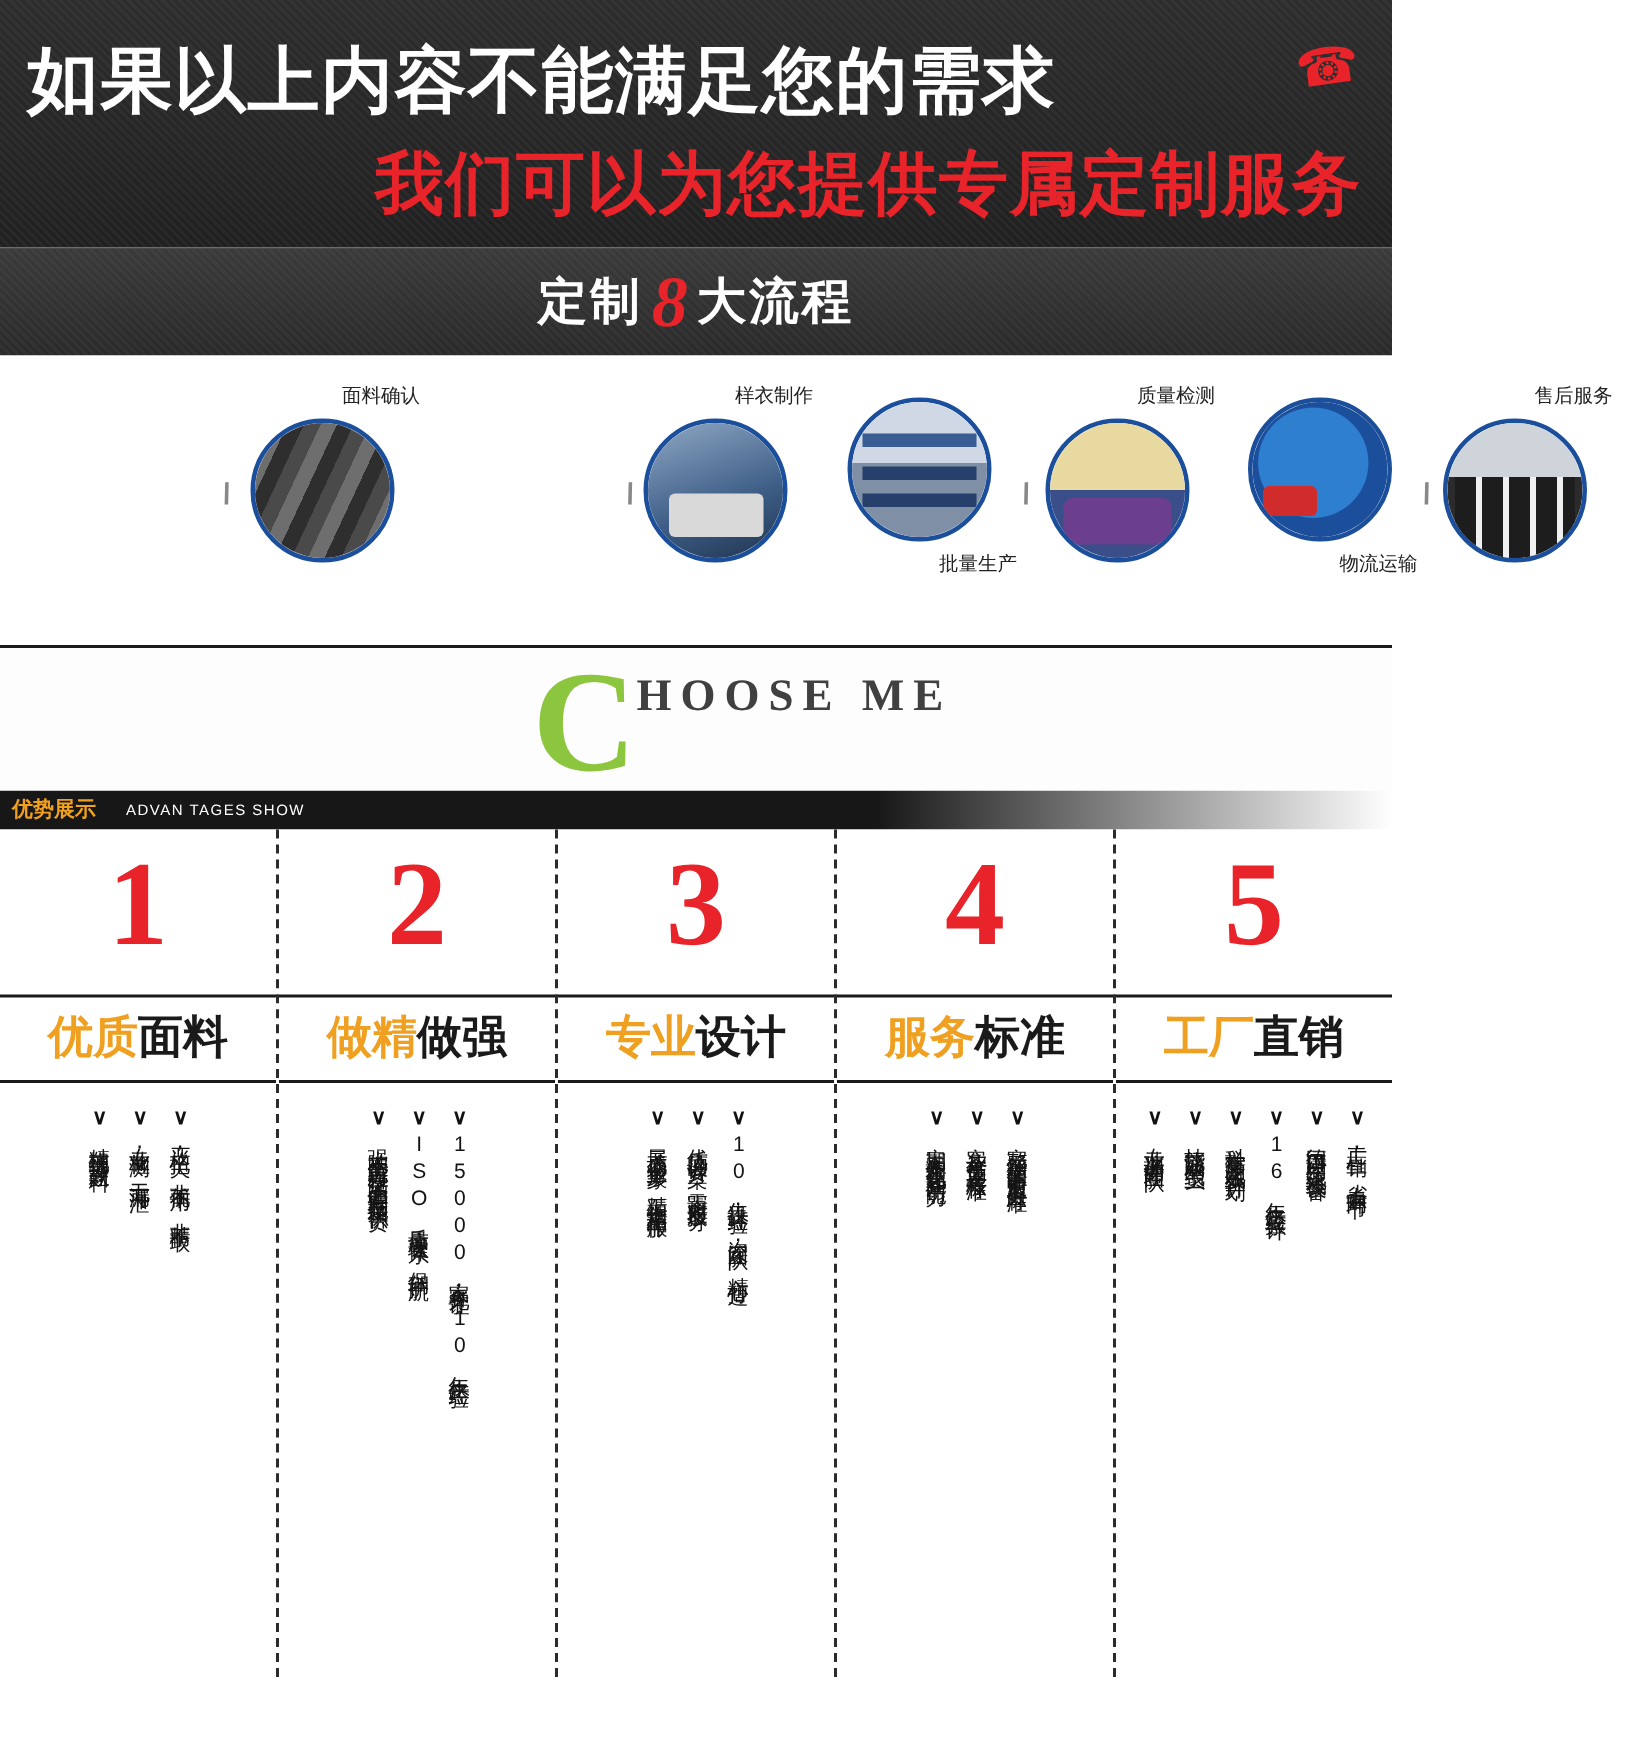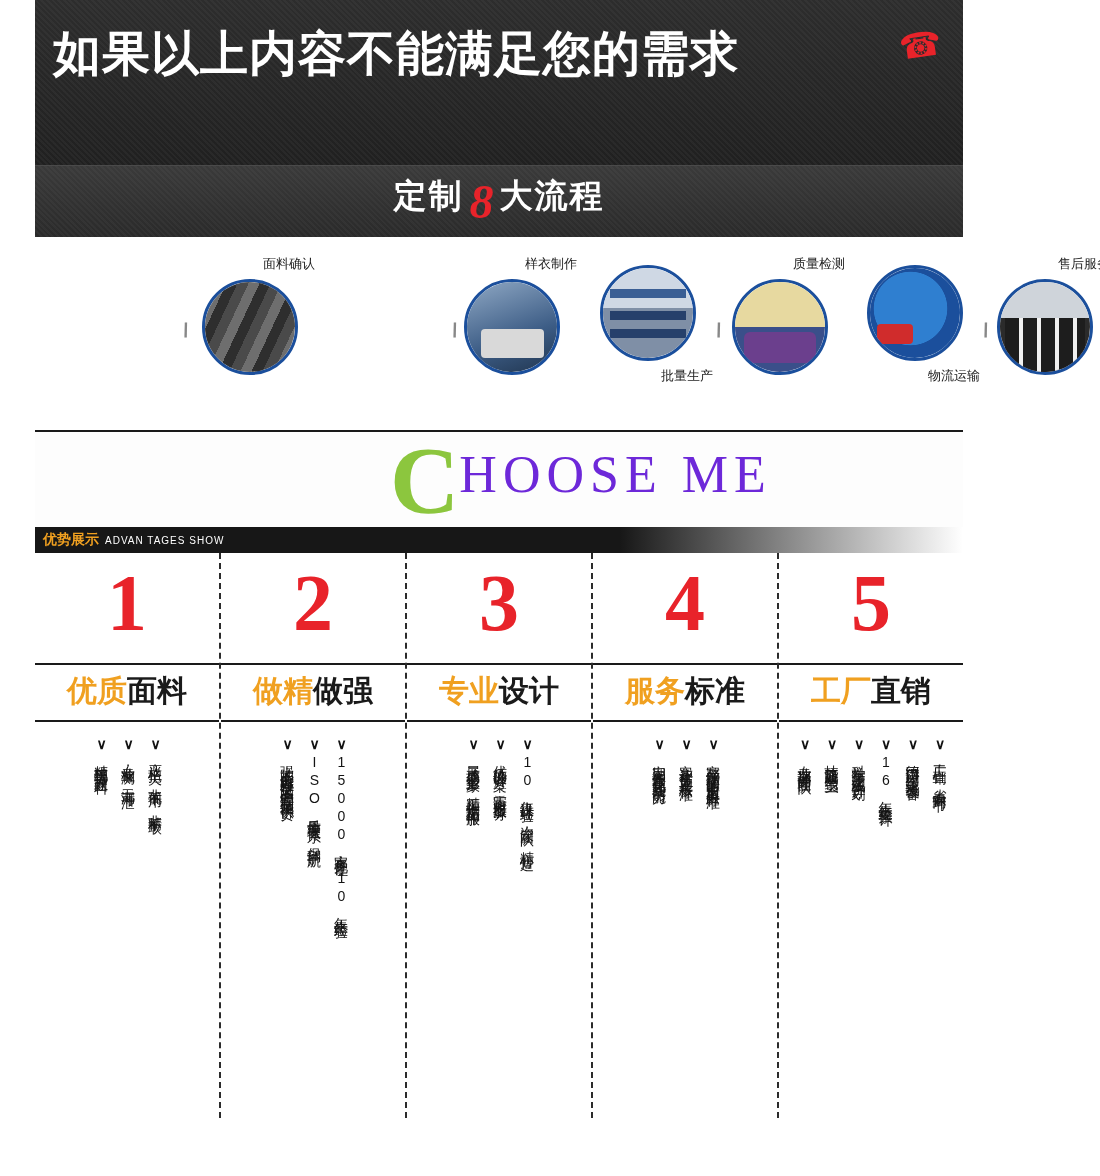--- a/index.html
+++ b/index.html
@@ -3,21 +3,21 @@
 <meta charset="utf-8">
 <style>
   * { box-sizing: border-box; margin: 0; padding: 0; }
   html, body {
     width: 1100px;
     height: 1176px;
     font-family: "Liberation Sans", sans-serif;
     background: #ffffff;
     overflow: hidden;
   }
-  .page { position: relative; width: 928px; height: 1176px; margin-left: 35px; }
+  .page { position: relative; width: 928px; height: 1176px; }
 
   
   .header {
     position: relative;
     height: 165px;
     background:
       repeating-linear-gradient(45deg, rgba(255,255,255,0.035) 0 2px, rgba(0,0,0,0) 2px 4px),
       linear-gradient(#2d2d2d, #202020);
     overflow: hidden;
   }
@@ -68,21 +68,21 @@
     background:
       repeating-linear-gradient(45deg, rgba(255,255,255,0.03) 0 2px, rgba(0,0,0,0) 2px 4px),
       linear-gradient(#3a3a3a, #2a2a2a);
     border-top: 1px solid #4a4a4a;
     display: flex;
     align-items: center;
     justify-content: center;
   }
   .process-title {
     display: flex;
-    align-items: flex-start;
+    align-items: center;
     gap: 2px;
   }
   .process-title .t1, .process-title .t3 {
     color: #ffffff;
     font-size: 33px;
     font-weight: bold;
     letter-spacing: 2px;
   }
   .process-title .t2 {
     color: #e8232a;
@@ -168,37 +168,37 @@
     line-height: 0.92;
   }
   .choose-right { padding-top: 10px; }
   .choose-cn {
     color: #111;
     font-size: 27px;
     font-weight: bold;
     letter-spacing: 1px;
   }
   .choose-en {
-    color: #6d28d9;
+    color: #404040;
     font-family: "Liberation Serif", serif;
-    font-size: 52px;
-    font-weight: normal;
+    font-size: 30px;
+    font-weight: bold;
     letter-spacing: 6px;
     line-height: 1;
     margin-top: 2px;
   }
 
   
   .adv-bar {
     height: 26px;
     background: linear-gradient(90deg, #171717 0 63%, rgba(23,23,23,0) 100%);
     display: flex;
     align-items: center;
     padding-left: 8px;
-    gap: 6px;
+    gap: 20px;
   }
   .adv-cn { color: #f0a020; font-size: 14px; font-weight: bold; }
   .adv-en { color: #ffffff; font-size: 10px; letter-spacing: 1px; }
 
   
   .cols {
     position: relative;
     height: 565px;
     background: #ffffff;
     display: flex;
@@ -256,20 +256,21 @@
 </head>
 <body>
 
 <div class="page">
 
   <div class="header">
     <div class="header-line1">如果以上内容不能满足您的需求</div>
     <div class="phone-wrap">
       <span class="phone-icon">☎</span>
     </div>
+    <div class="header-line2">我们可以为您提供专属定制服务</div>
   </div>
 
   <div class="process-band">
     <div class="process-title">
       <span class="t1">定制</span>
       <span class="t2">8</span>
       <span class="t3">大流程</span>
     </div>
   </div>
 

